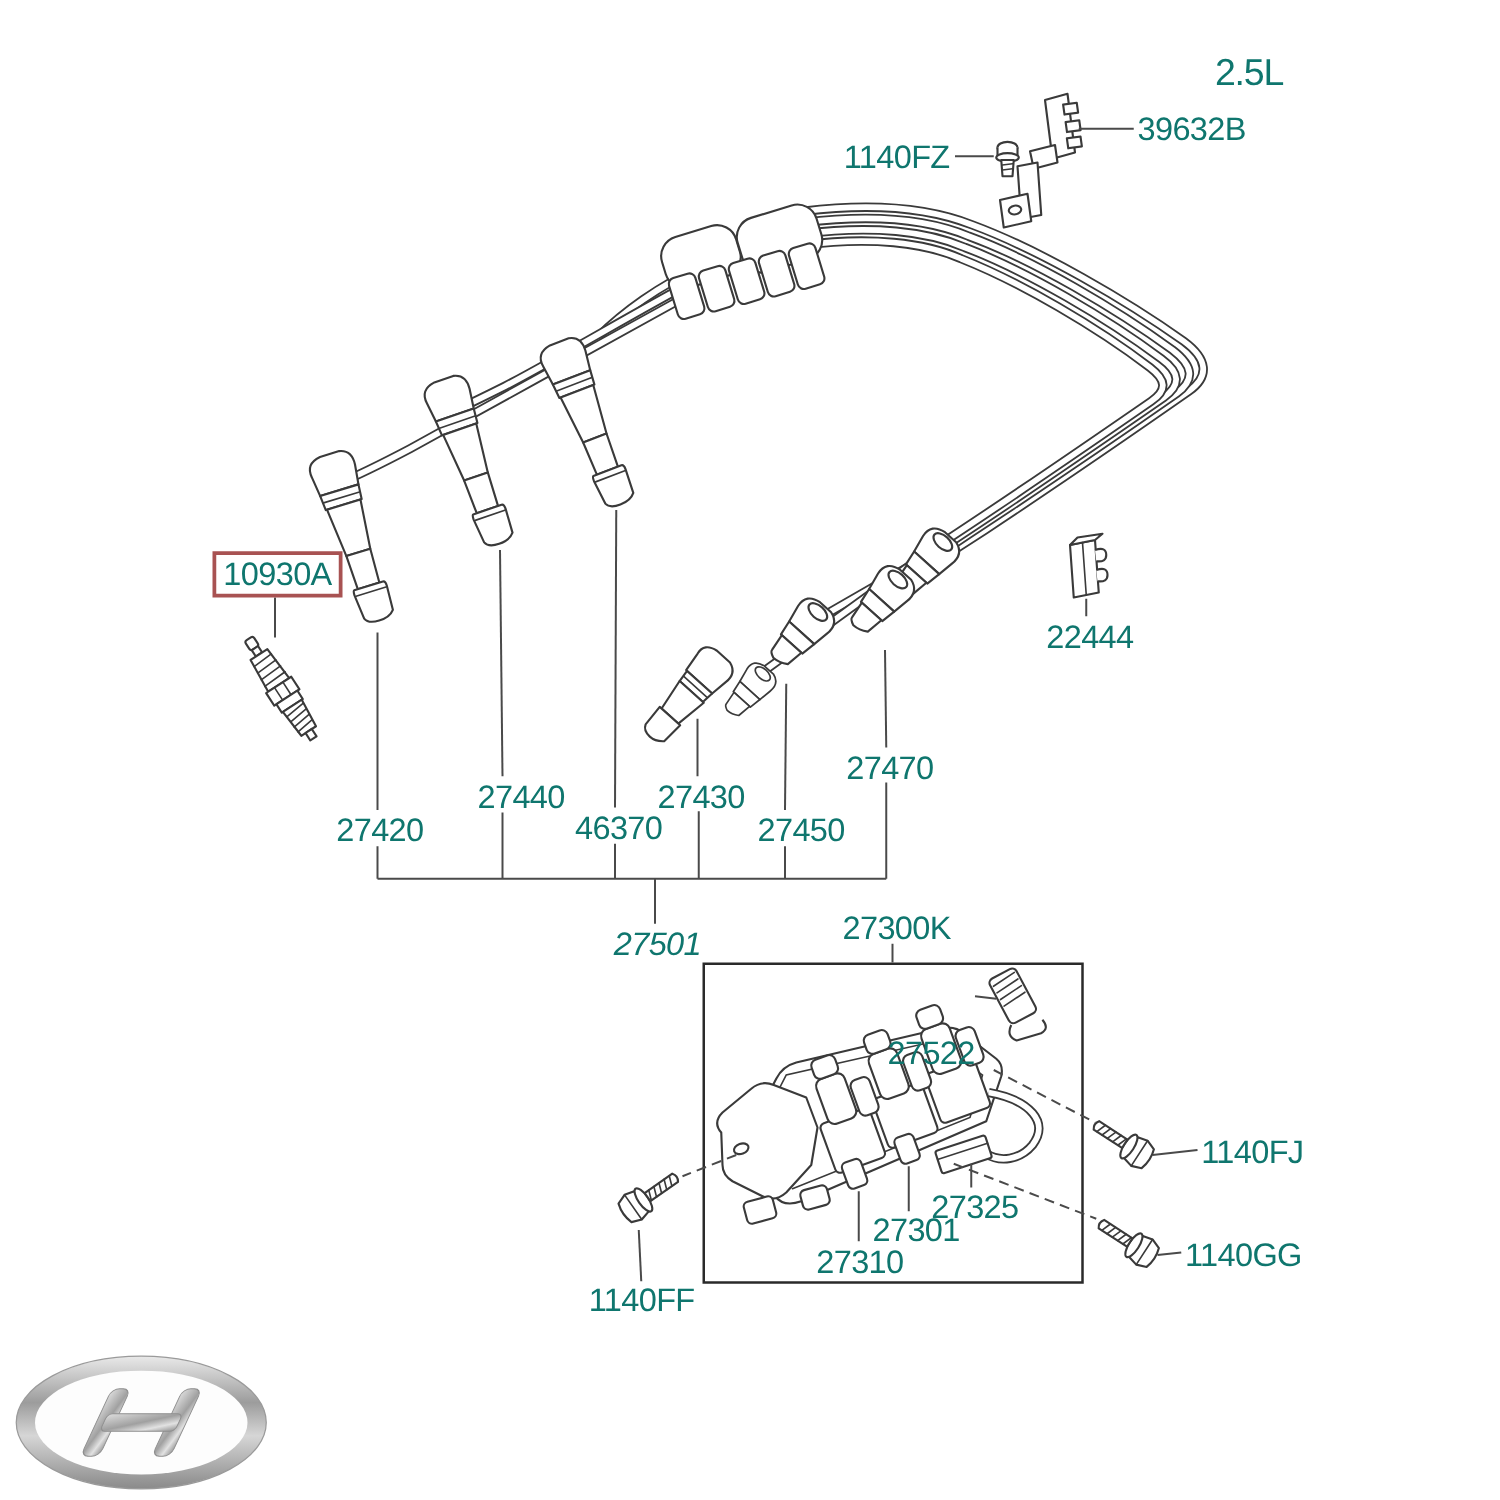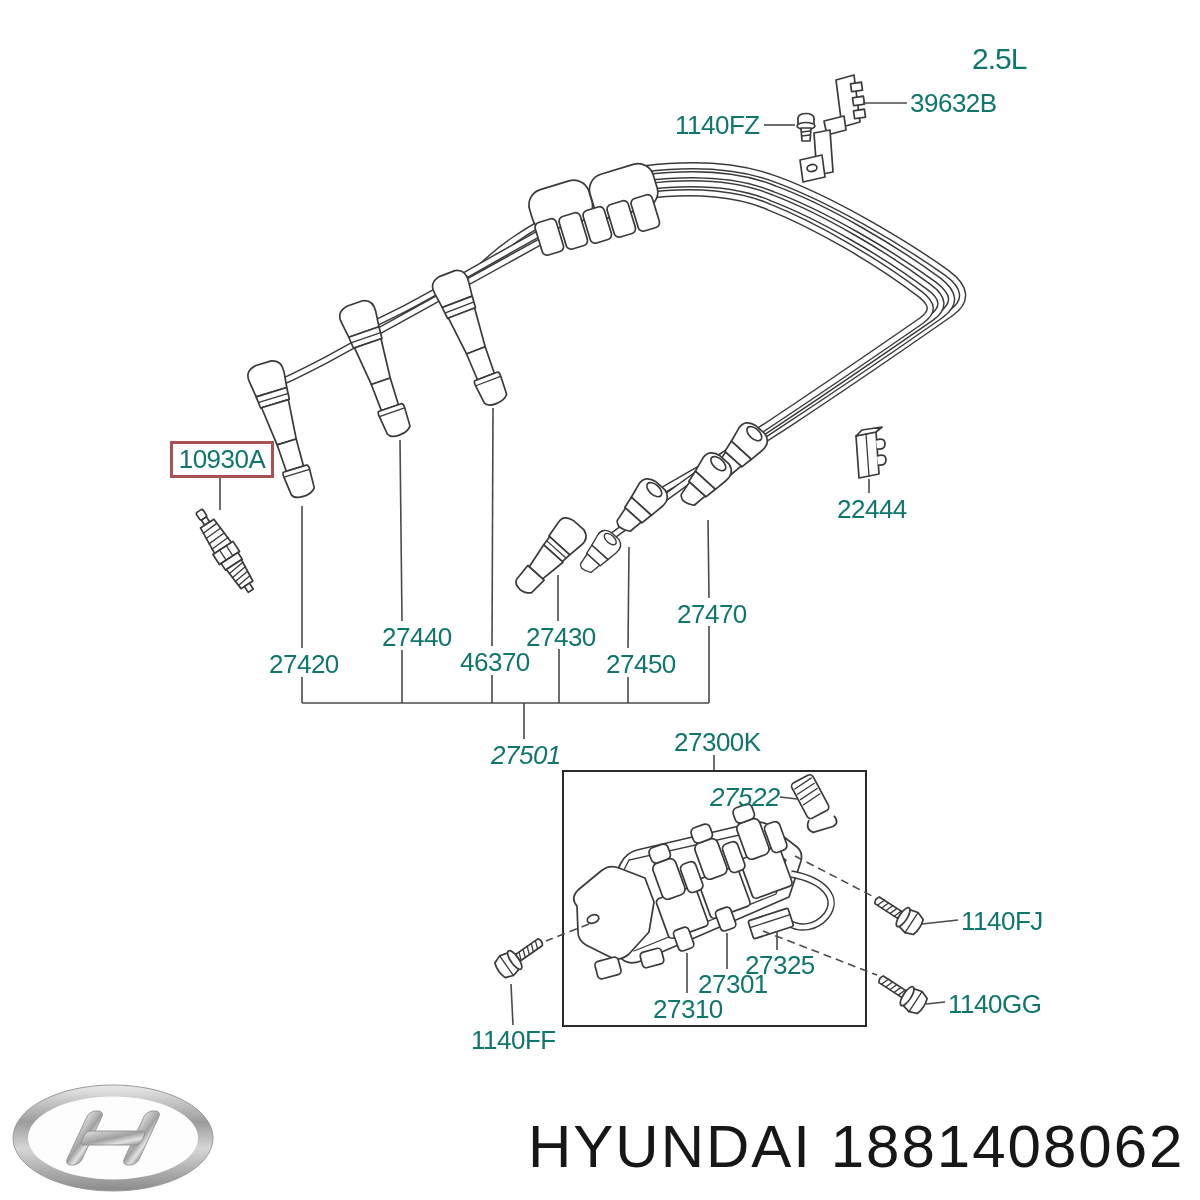--- a/index.html
+++ b/index.html
@@ -283,27 +283,22 @@
 
 <div class="lbl" style="left:837px;top:495px;">22444</div>
 <div class="lbl" style="left:269px;top:650px;text-align:center;">27420</div>
 <div class="lbl" style="left:382px;top:623px;">27440</div>
 <div class="lbl" style="left:460px;top:648px;">46370</div>
 <div class="lbl" style="left:526px;top:623px;">27430</div>
 <div class="lbl" style="left:592px;top:650px;margin-left:14px;">27450</div>
 <div class="lbl" style="left:677px;top:600px;">27470</div>
 <div class="lbl" style="left:491px;top:741px;font-style:italic;">27501</div>
 <div class="lbl" style="left:674px;top:728px;">27300K</div>
-<div class="lbl" style="left:710px;top:783px;font-style:italic;">27522</div>
+<div class="lbl" style="left:710px;top:828px;">27522</div>
 <div class="lbl" style="left:961px;top:907px;">1140FJ</div>
 <div class="lbl" style="left:745px;top:951px;">27325</div>
 <div class="lbl" style="left:698px;top:970px;">27301</div>
 <div class="lbl" style="left:653px;top:995px;">27310</div>
 <div class="lbl" style="left:948px;top:990px;">1140GG</div>
 <div class="lbl" style="left:471px;top:1026px;">1140FF</div>
 
-<div class="footer-text">
-  <span>HYUNDAI</span>
-  <span> </span>
-  <span>1881408062</span>
+
 </div>
 
-</div>
-
 </body></html>

